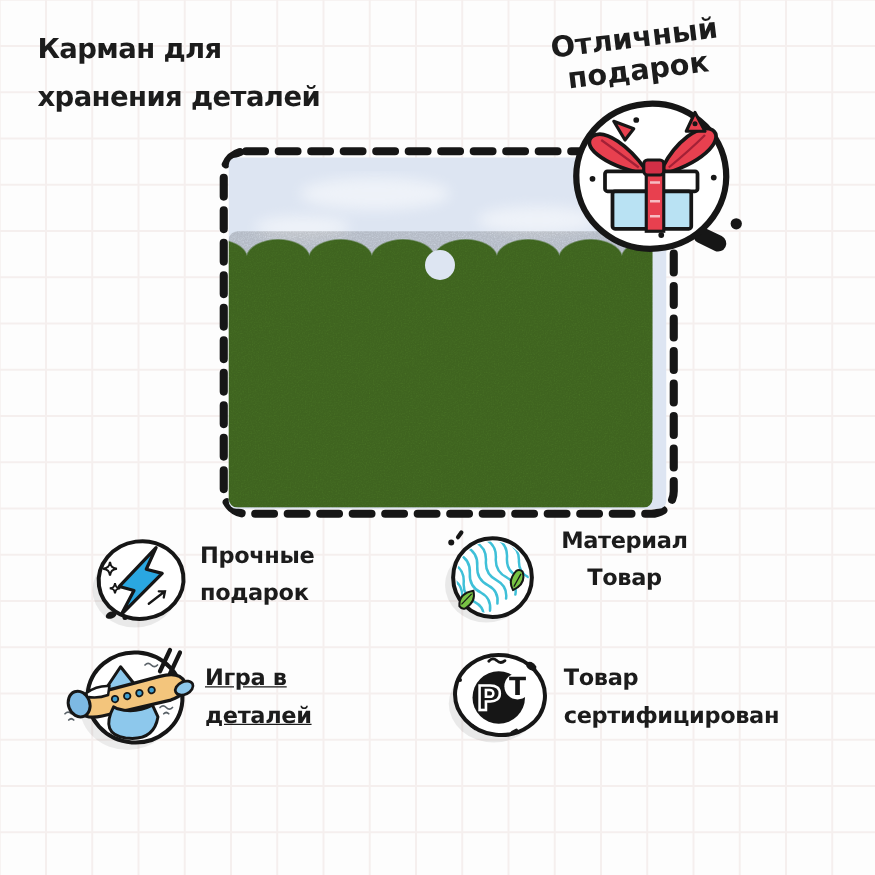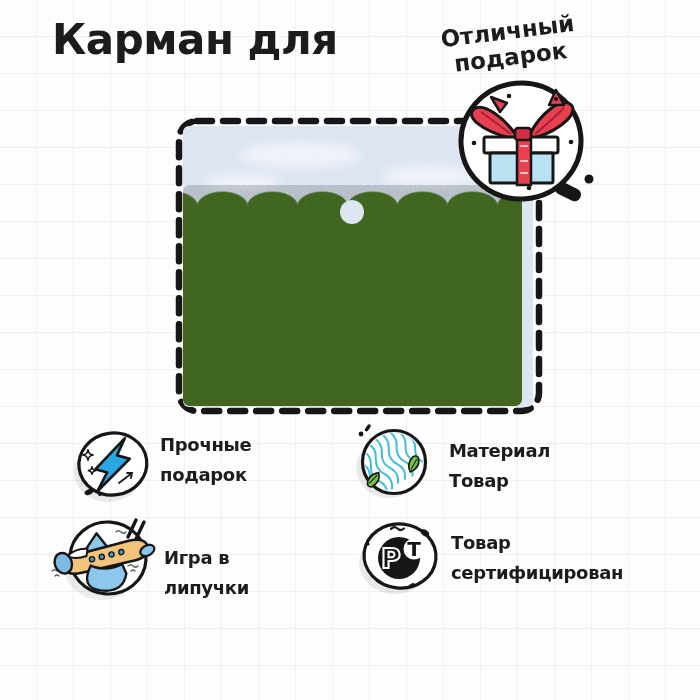--- a/index.html
+++ b/index.html
@@ -11,26 +11,26 @@
     background-color:#fdfdfd;
     background-image:
       linear-gradient(to bottom, #f5efee 1.5px, transparent 1.5px),
       linear-gradient(to right, #f5efee 1.5px, transparent 1.5px);
     background-size:37px 37px;
     background-position:-1px -1px;
   }
   #scene{position:absolute;left:0;top:0;}
   .txt{position:absolute;color:#1c1c1c;font-weight:700;}
   .txt span{display:block;}
-  .title{left:52px;top:20px;font-size:42px;line-height:39px;letter-spacing:-0.5px;}
+  .title{left:30px;top:20px;font-size:22px;line-height:39px;letter-spacing:-0.5px;}
   .badge-label{left:425px;top:18px;width:168px;text-align:center;font-size:23px;line-height:26px;transform:rotate(-7deg);}
   .feat{font-size:18px;line-height:30px;letter-spacing:-0.3px;}
   .f1{left:160px;top:430px;}
-  .f2{left:449px;top:436px;}
-  .f3{left:164px;top:543px;}
+  .f2{left:449px;top:418px;text-align:center;}
+  .f3{left:164px;top:528px;text-decoration:underline;}
   .f4{left:451px;top:528px;}
   svg text{font-family:"DejaVu Sans",sans-serif;}
 </style>
 </head>
 <body>
 
 <div id="canvas">
 
   <svg id="scene" width="700" height="700" viewBox="0 0 700 700">
     <defs>
@@ -169,40 +169,41 @@
       <path d="M-9,-27 q3,-3.5 6.5,-0.5 q3,3 6.5,0" stroke="#161616" stroke-width="2.2" fill="none" stroke-linecap="round"></path>
       <ellipse cx="25" cy="-23" rx="4.5" ry="3" transform="rotate(35 25 -23)" fill="#161616"></ellipse>
       <rect x="-24" y="24" width="6.5" height="3" rx="1.5" transform="rotate(40 -21 25)" fill="#161616"></rect>
       <rect x="8" y="28" width="6.5" height="3" rx="1.5" transform="rotate(-30 11 29)" fill="#161616"></rect>
       <circle cx="-32" cy="-12" r="1.6" fill="#161616"></circle>
     </g>
   </svg>
 
   <div class="txt title">
     <span>Карман для</span>
+    <span>хранения деталей</span>
   </div>
 
   <div class="txt badge-label">
     <span>Отличный</span>
     <span>подарок</span>
   </div>
 
   <div class="txt feat f1">
     <span>Прочные</span>
     <span>подарок</span>
   </div>
 
   <div class="txt feat f2">
     <span>Материал</span>
     <span>Товар</span>
   </div>
 
   <div class="txt feat f3">
     <span>Игра в</span>
-    <span>липучки</span>
+    <span>деталей</span>
   </div>
 
   <div class="txt feat f4">
     <span>Товар</span>
     <span>сертифицирован</span>
   </div>
 
 </div>
 
 </body></html>

